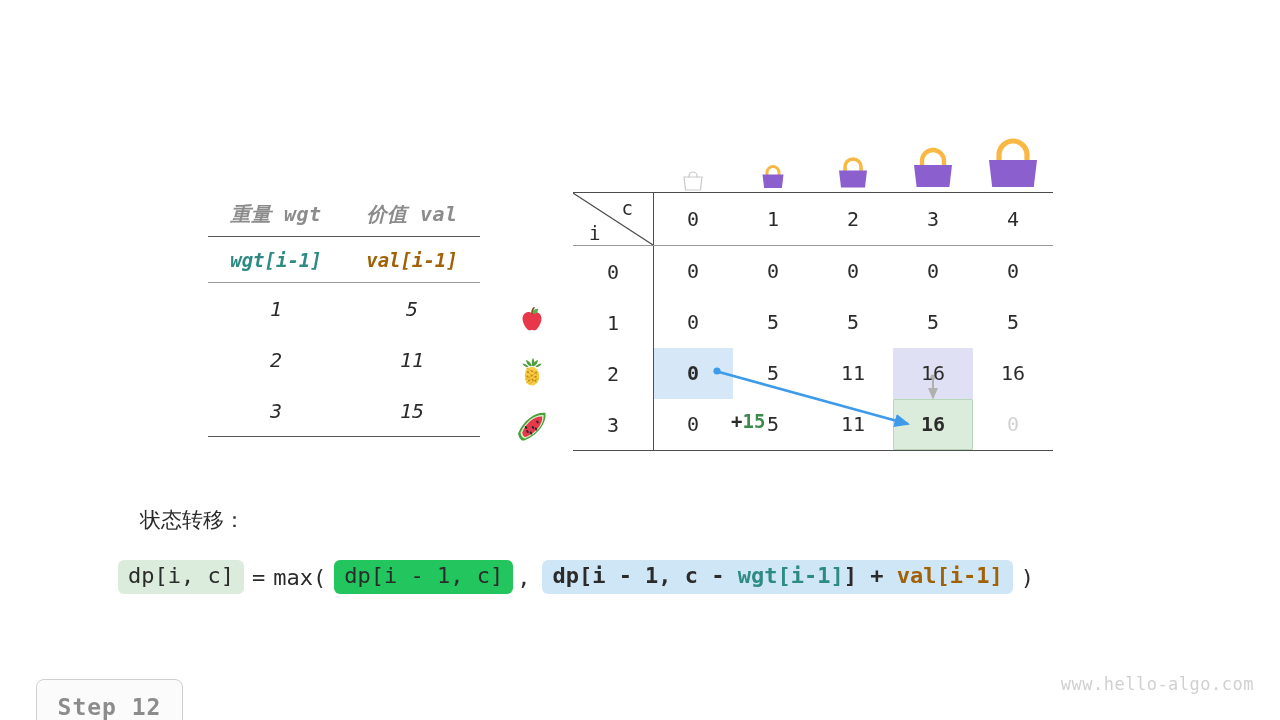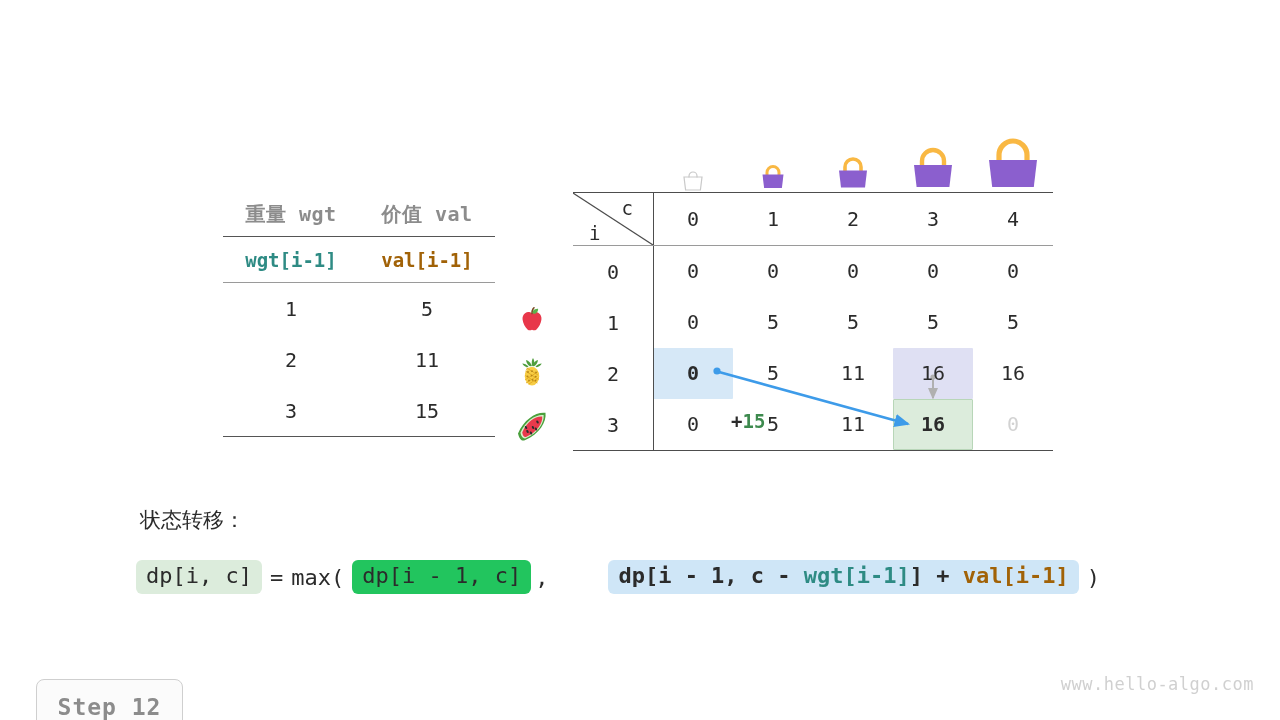--- a/index.html
+++ b/index.html
@@ -11,23 +11,24 @@
     height: 720px;
     background: #ffffff;
     font-family: "DejaVu Sans Mono", "Liberation Mono", monospace;
     overflow: hidden;
     position: relative;
   }
 
   
   #items-table {
     position: absolute;
-    left: 223px;
+    left: 208px;
     top: 192px;
     width: 272px;
+    font-style: italic;
   }
   .it-head-row {
     display: flex;
     height: 44px;
     align-items: center;
   }
   .it-head-cell {
     flex: 1;
     text-align: center;
     font-size: 20px;
@@ -212,37 +213,37 @@
   #state-label {
     position: absolute;
     left: 140px;
     top: 506px;
     font-size: 21px;
     color: #2b2b2b;
     font-family: "DejaVu Sans", "Liberation Sans", sans-serif;
   }
   #formula {
     position: absolute;
-    left: 136px;
+    left: 118px;
     top: 560px;
     display: flex;
     align-items: center;
     font-size: 22px;
     color: #2b2b2b;
     white-space: nowrap;
   }
   .chip {
     display: inline-block;
     padding: 5px 10px 7px 10px;
     border-radius: 6px;
     line-height: 1;
   }
   .chip-green { background: #dcecdc; }
   .chip-lav   { background: #22c55e; }
-  .chip-blue  { background: #cfe6f7; font-weight: bold; margin-left: 48px; }
+  .chip-blue  { background: #cfe6f7; font-weight: bold; }
   .op { padding: 0 8px; }
   .op-tight { padding: 0 4px; }
 
   
   #step-badge {
     position: absolute;
     left: 36px;
     top: 640px;
     width: 145px;
     height: 53px;

